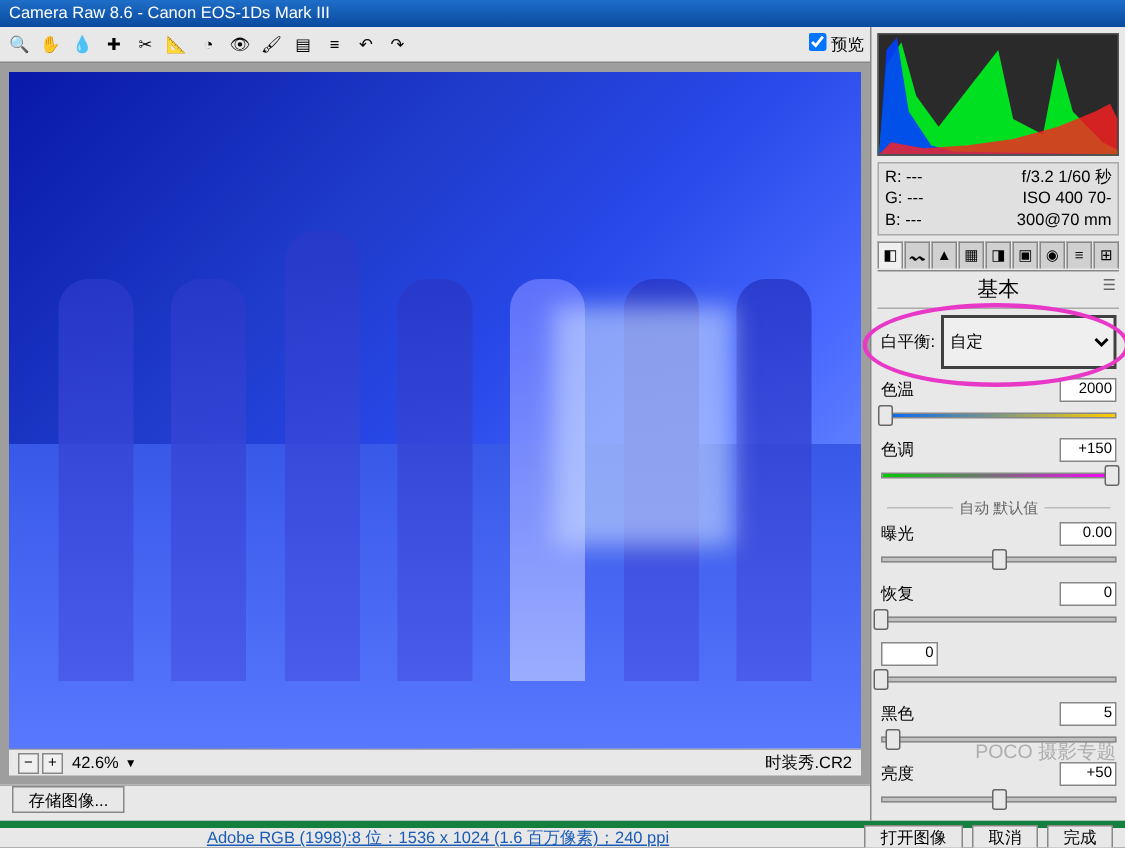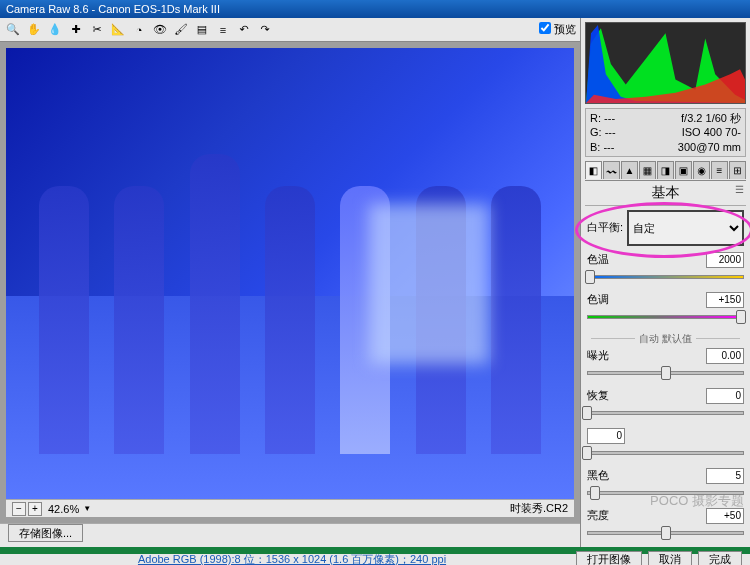--- a/index.html
+++ b/index.html
@@ -42,21 +42,21 @@
 .slider-row label{flex:1;font-size:11px}
 .slider-row input[type=text]{width:38px;height:16px;font-size:10px;text-align:right;border:1px solid #888;padding:0 2px}
 .slider-track{height:14px;margin-bottom:8px;position:relative}
 .slider-bar{position:absolute;top:5px;left:0;right:0;height:4px;background:#c0c0c0;border:1px solid #888}
 .slider-bar.gradient-temp{background:linear-gradient(to right,#0066ff,#ffcc00)}
 .slider-bar.gradient-tint{background:linear-gradient(to right,#00cc00,#ff00ff)}
 .slider-thumb{position:absolute;top:0;width:10px;height:14px;background:#e8e8e8;border:1px solid #666;border-radius:2px;cursor:pointer;transform:translateX(-5px)}
 .divider{height:14px;display:flex;align-items:center;font-size:10px;color:#666;margin:2px 0}
 .divider::before,.divider::after{content:"";flex:1;height:1px;background:#bbb;margin:0 4px}
 .highlight-ellipse{position:absolute;border:3px solid #e838c8;border-radius:50%;pointer-events:none;z-index:100}
-.footer{height:18px;background:#e8e8e8;border-top:7px solid #15803d;display:flex;align-items:center;padding:0 8px;font-size:10px}
+.footer{height:18px;background:#e8e8e8;border-top:5px solid #15803d;display:flex;align-items:center;padding:0 8px;font-size:10px}
 .footer a{color:#1a5bb8;text-decoration:underline;cursor:pointer}
 .footer-btns{margin-left:auto;display:flex;gap:6px}
 .btn{height:18px;padding:0 10px;border:1px solid #888;background:#e8e8e8;cursor:pointer;font-size:11px;display:flex;align-items:center}
 .savebtn-row{height:24px;background:#e8e8e8;display:flex;align-items:flex-start;padding:0 8px;border-top:1px solid #aaa}
 .watermark{position:absolute;right:6px;bottom:55px;color:#888;font-size:13px;opacity:0.6}
 </style>
 </head>
 <body>
 
 <div class="titlebar">

